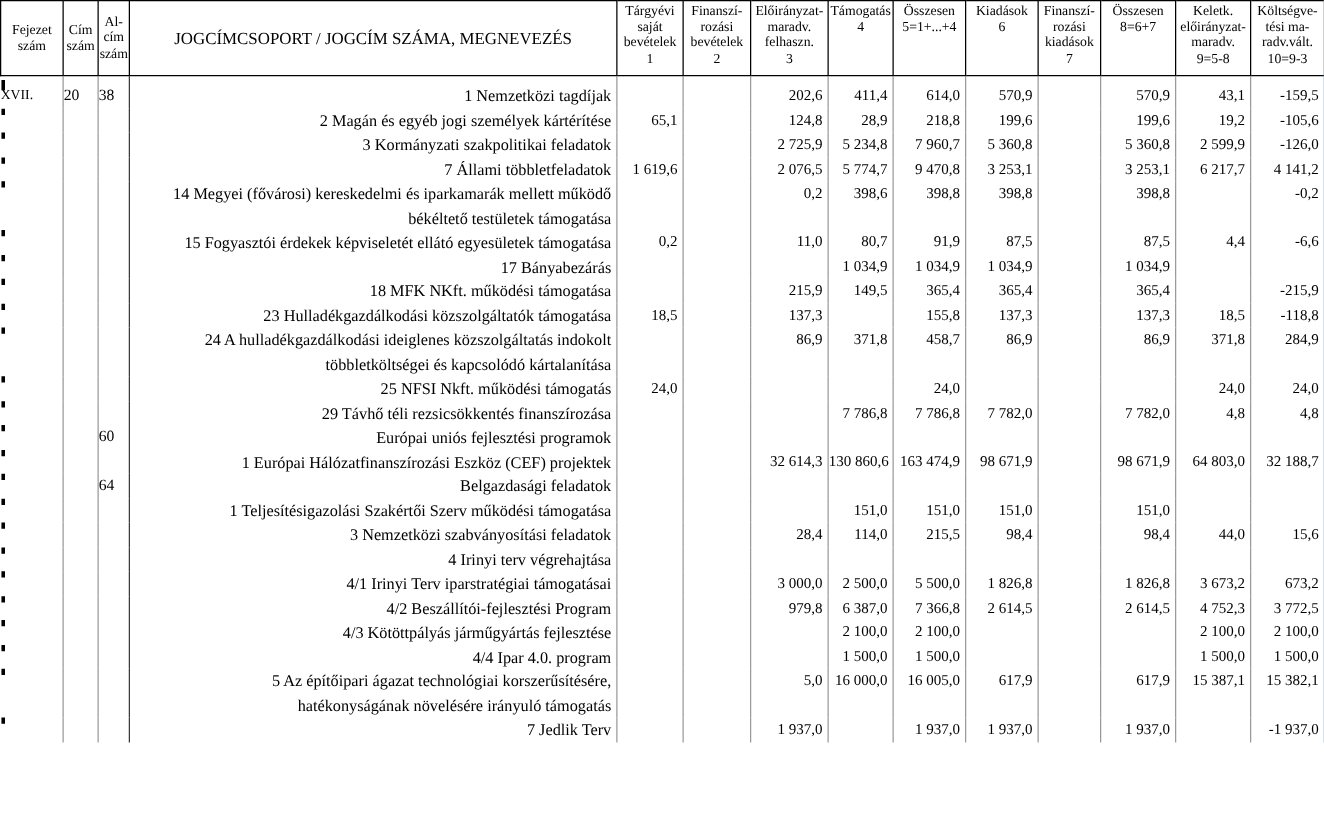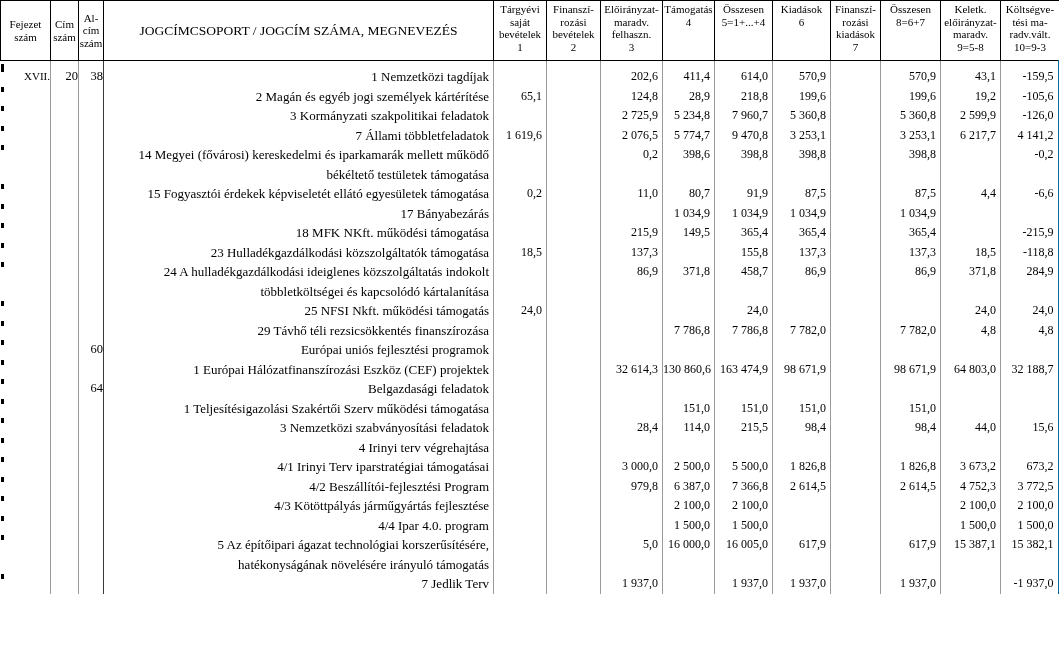--- a/index.html
+++ b/index.html
@@ -35,39 +35,39 @@
   th.htitle .hlabel { font-size:13.5px; line-height:15px; white-space:normal; }
   
   tbody td {
     padding:0; vertical-align:top;
     font-size:13px; line-height:19.5px;
     border-left:1px solid #9a9a9a;
     overflow:hidden;
   }
   tbody tr:first-child td { padding-top:6px; }
   td.c-fejezet {
-    border-left:none; text-align:right;
+    border-left:none; text-align:left;
     font-size:11px; position:relative;
   }
   td.c-fejezet::before {            
     content:""; position:absolute; left:0; top:-3px;
     width:3px; height:8px; background:#000;
   }
   tbody tr:first-child td.c-fejezet::before { top:3px; }
-  td.c-cim, td.c-alcim { text-align:right; font-size:12.5px; }
+  td.c-cim, td.c-alcim { text-align:left; font-size:12.5px; }
   td.c-name {
     border-left:1px solid #3a3a3a;
     text-align:right; padding-left:6px; padding-right:4px;
     white-space:pre-line;
   }
   td.vcell {
     text-align:right; padding-right:4px;
     font-size:12px; white-space:nowrap;
   }
-  td.vlast { border-right:4px solid #0369a1; }
+  td.vlast { border-right:1px solid #0369a1; }
 </style>
 </head>
 <body>
 
 <table class="budget">
   <colgroup id="colgroup">
       <col style="width: 50px;">
       <col style="width: 28px;">
       <col style="width: 25px;">
       <col style="width: 390px;">

